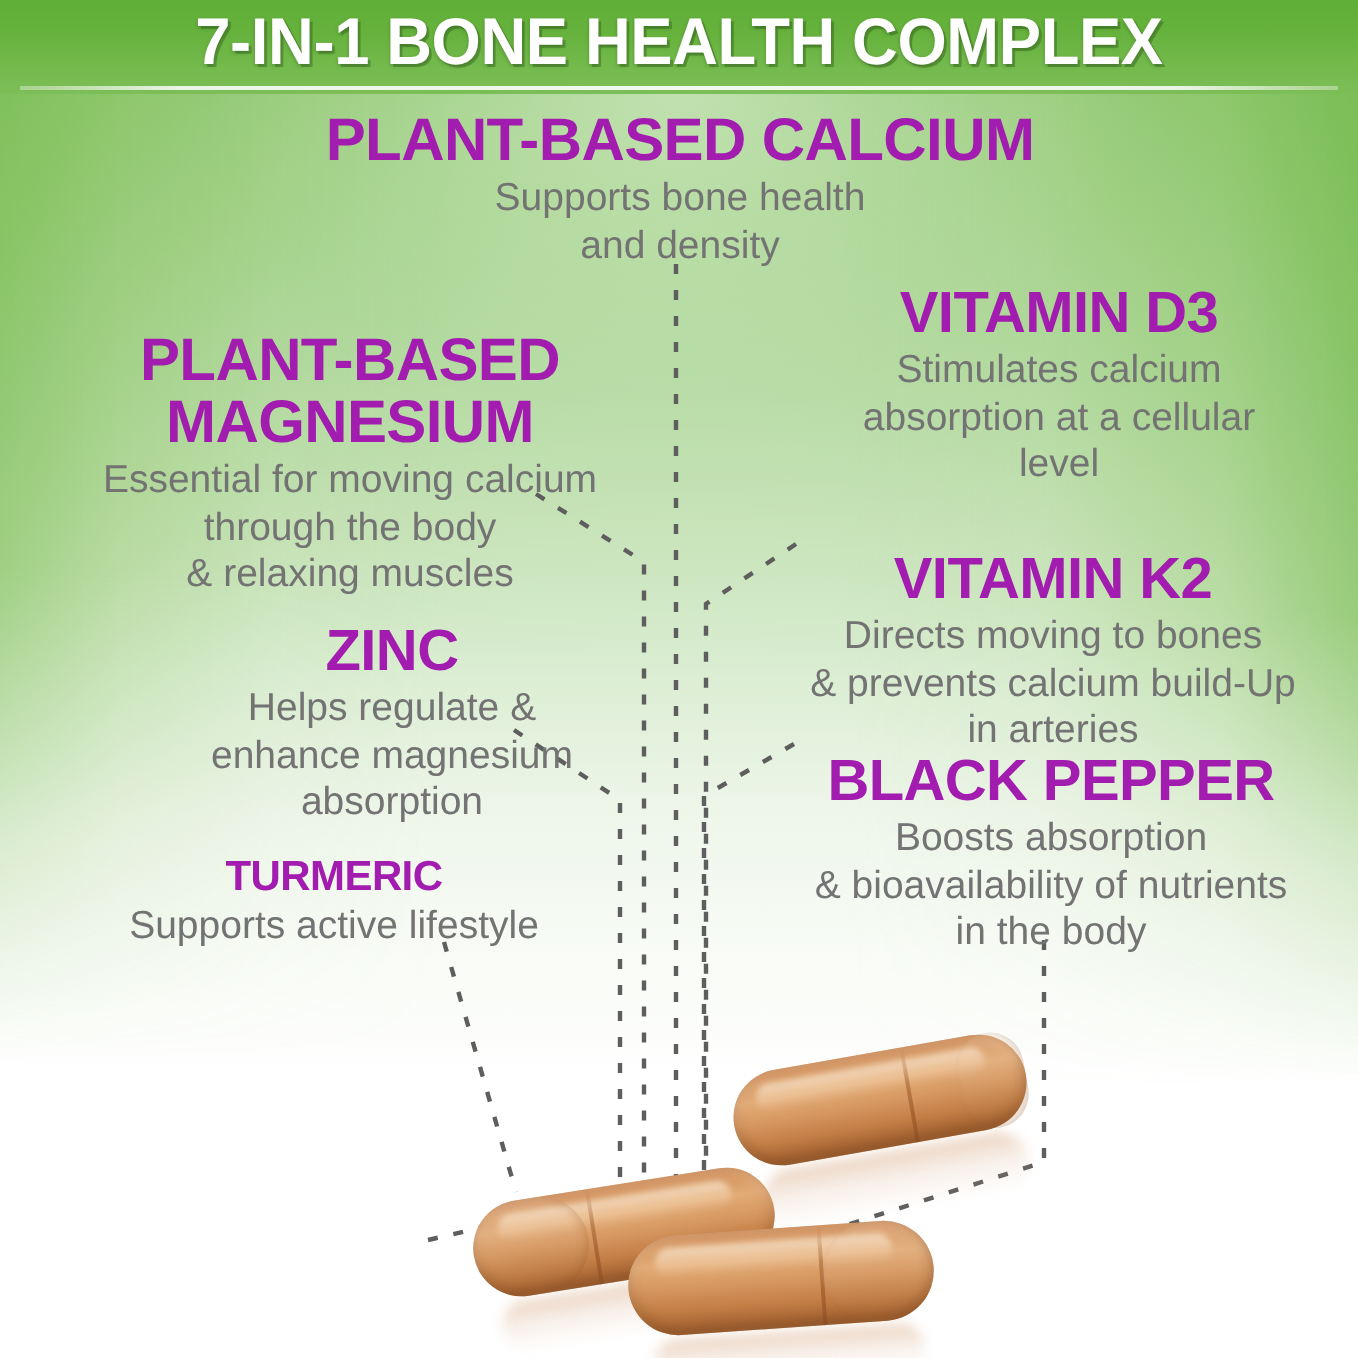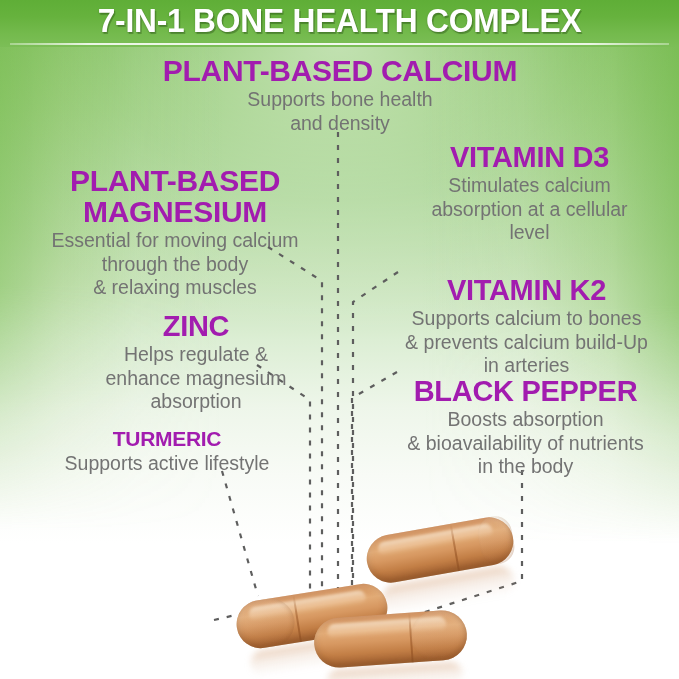--- a/index.html
+++ b/index.html
@@ -259,21 +259,21 @@
     <div class="c-body">
       <div>Stimulates calcium</div>
       <div>absorption at a cellular</div>
       <div>level</div>
     </div>
   </div>
 
   <div class="callout" id="c-k2">
     <div class="c-title">VITAMIN K2</div>
     <div class="c-body">
-      <div>Supports calcium to bones</div>
+      <div>Directs moving to bones</div>
       <div>&amp; prevents calcium build-Up</div>
       <div>in arteries</div>
     </div>
   </div>
 
   <div class="callout" id="c-zinc">
     <div class="c-title">ZINC</div>
     <div class="c-body">
       <div>Helps regulate &amp;</div>
       <div>enhance magnesium</div>

